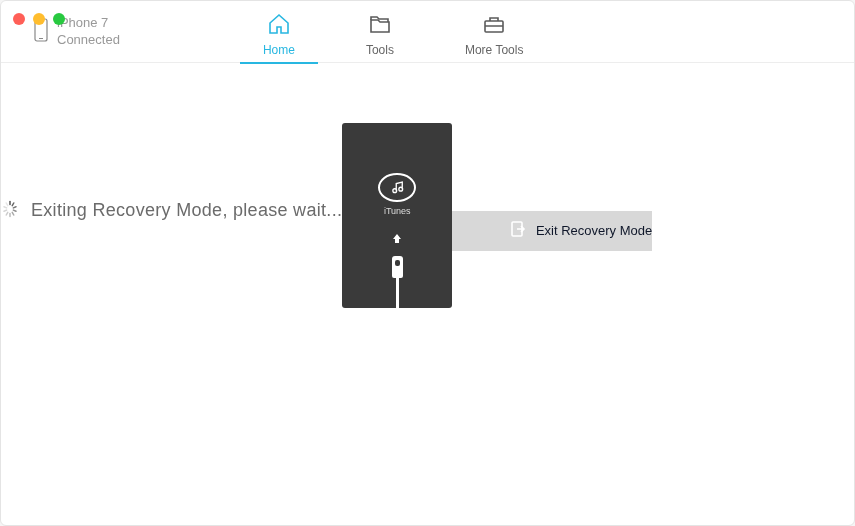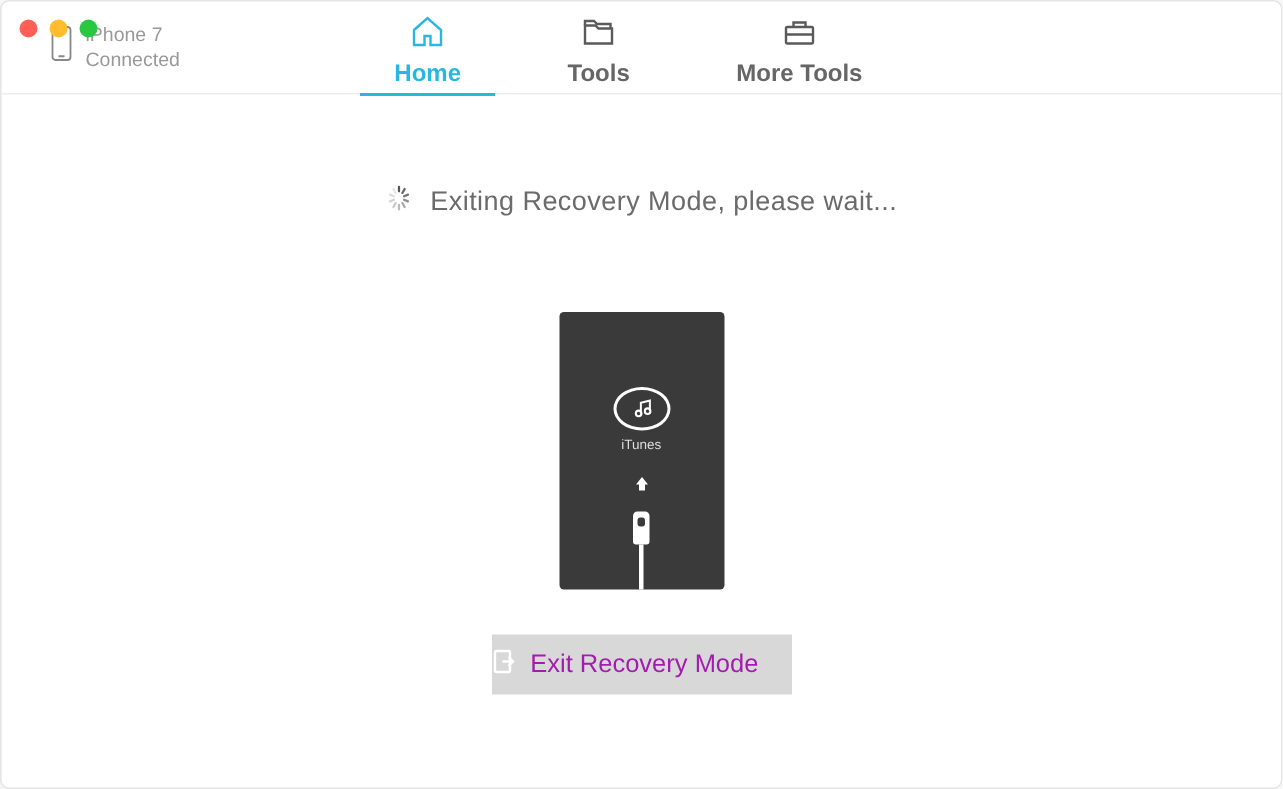--- a/index.html
+++ b/index.html
@@ -76,39 +76,38 @@
       padding: 6px 8px 0 8px;
       cursor: pointer;
       position: relative;
       height: 62px;
       justify-content: center;
     }
     .nav-item .icon {
       color: #5a5a5a;
     }
     .nav-item .label {
-      font-size: 16px;
+      font-size: 12px;
       color: #666;
-      font-weight: bold;
     }
     .nav-item.active .icon { color: #28b7e1; }
     .nav-item.active .label { color: #28b7e1; }
     .nav-item.active::after {
       content: '';
       position: absolute;
       bottom: -1px;
       left: -15px;
       right: -15px;
       height: 2px;
       background: #28b7e1;
     }
     
     .content {
       display: flex;
-      flex-direction: column;
+      flex-direction: row;
       align-items: center;
       padding-top: 60px;
     }
     .status-line {
       display: flex;
       align-items: center;
       gap: 12px;
       margin-bottom: 40px;
     }
     .spinner {
@@ -127,21 +126,20 @@
       width: 110px;
       height: 185px;
       background: #3a3a3a;
       border-radius: 3px;
       display: flex;
       flex-direction: column;
       align-items: center;
       padding-top: 50px;
       position: relative;
       margin-bottom: 30px;
-      margin-top: 22px;
     }
     .itunes-circle {
       width: 38px;
       height: 38px;
       border: 2px solid #fff;
       border-radius: 50%;
       display: flex;
       align-items: center;
       justify-content: center;
       color: #fff;
@@ -175,27 +173,27 @@
     }
     .cable-line {
       width: 3px;
       height: 40px;
       background: #fff;
     }
     
     .exit-button {
       display: flex;
       align-items: center;
-      justify-content: flex-start;
+      justify-content: flex-end;
       gap: 10px;
       width: 200px;
       height: 40px;
       background: #d8d8d8;
-      color: #a21caf;
-      font-size: 17px;
+      color: #0f172a;
+      font-size: 13px;
       border: none;
       cursor: default;
     }
     .exit-button .icon {
       color: #fff;
     }
   </style>
 </head>
 <body>
 

